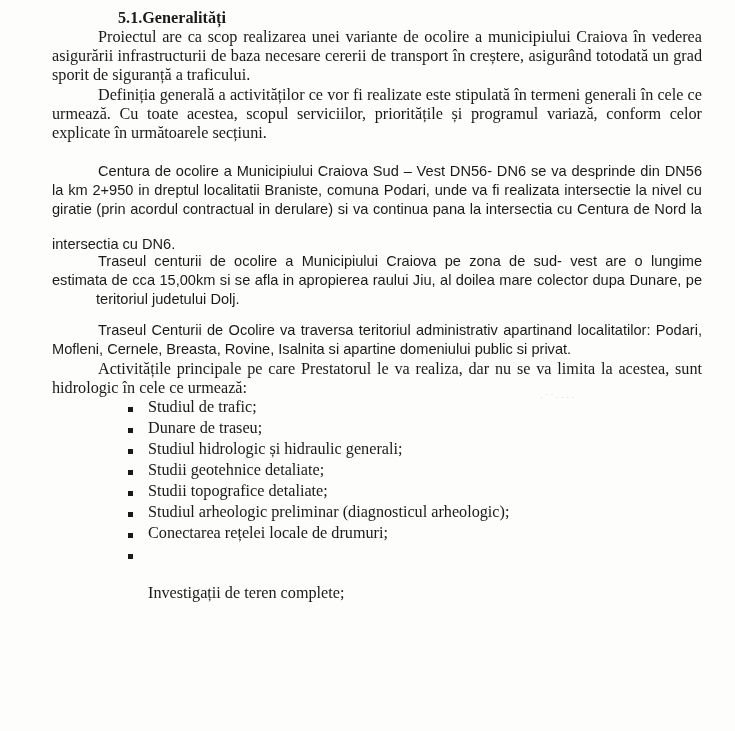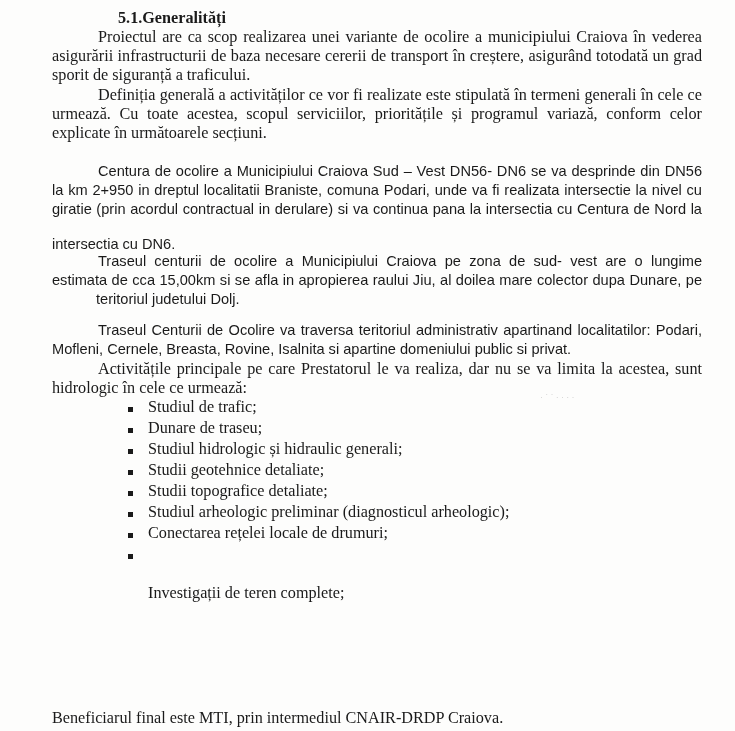--- a/index.html
+++ b/index.html
@@ -102,16 +102,15 @@
     </div>
 
     <div>
       <span class="bullet" style="left:128px; top:554px;"></span>
       <div class="line serif" style="left:148px; top:541px;margin-top:43px;">Investigații de teren complete;</div>
     </div>
   </div>
 
   <div></div>
 
-  <div class="line serif" style="left:52px; top:709px;">Beneficiarul final este MTI, prin intermediul CNAIR-DRDP Craiova.</div>
 
   <span class="noise" style="left:540px; top:392px;">· ˙ ˙ ·   · · ·</span>
 </div>
 
 </body></html>

